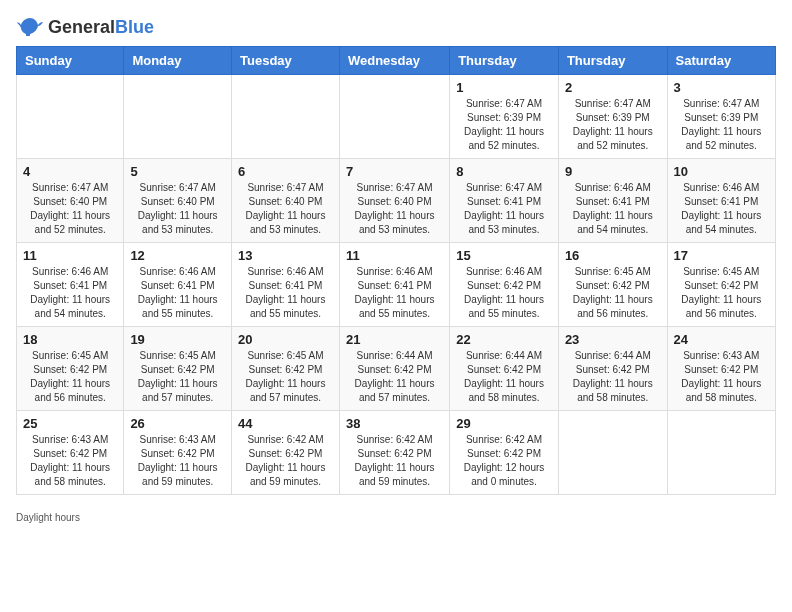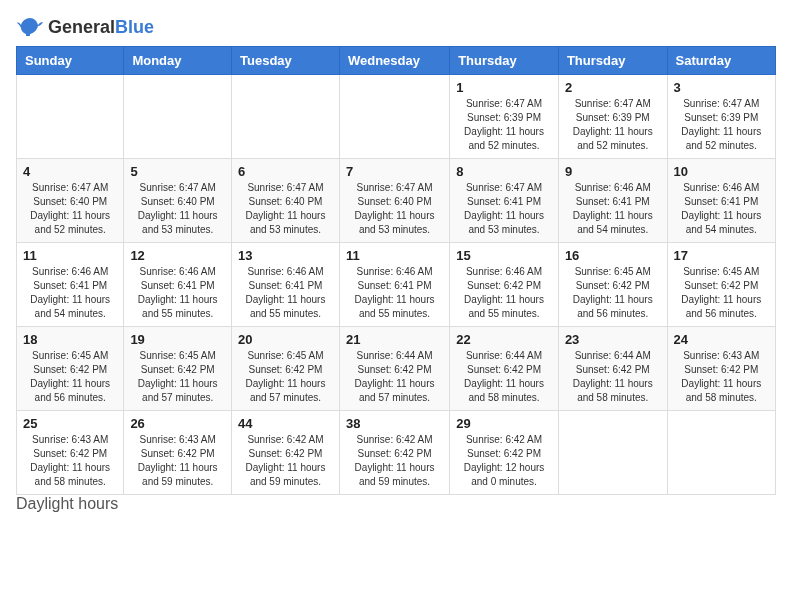--- a/index.html
+++ b/index.html
@@ -83,22 +83,22 @@
     .day-info {
       font-size: 10px;
       color: #333;
       line-height: 1.4;
       text-align: center;
     }
     .empty-cell {
       background: #fff !important;
     }
     .footer-note {
-      margin-top: 0;
-      font-size: 16px;
+      margin-top: 17px;
+      font-size: 10px;
       color: #555;
     }
   </style>
 </head>
 <body>
 
 <div class="header-section">
   <div class="logo">
     <svg class="logo-bird" viewBox="0 0 28 22" xmlns="http://www.w3.org/2000/svg">
       <path d="M14 2 C10 2, 6 5, 5 9 C4 7, 2 6, 1 7 C3 8, 4 10, 5 12 C5 14, 7 17, 10 18 L10 20 L14 20 L14 18 C18 17, 21 14, 22 10 C24 10, 26 8, 27 6 C25 6, 23 7, 22 9 C21 5, 18 2, 14 2 Z" fill="#3a7bd5"></path>

